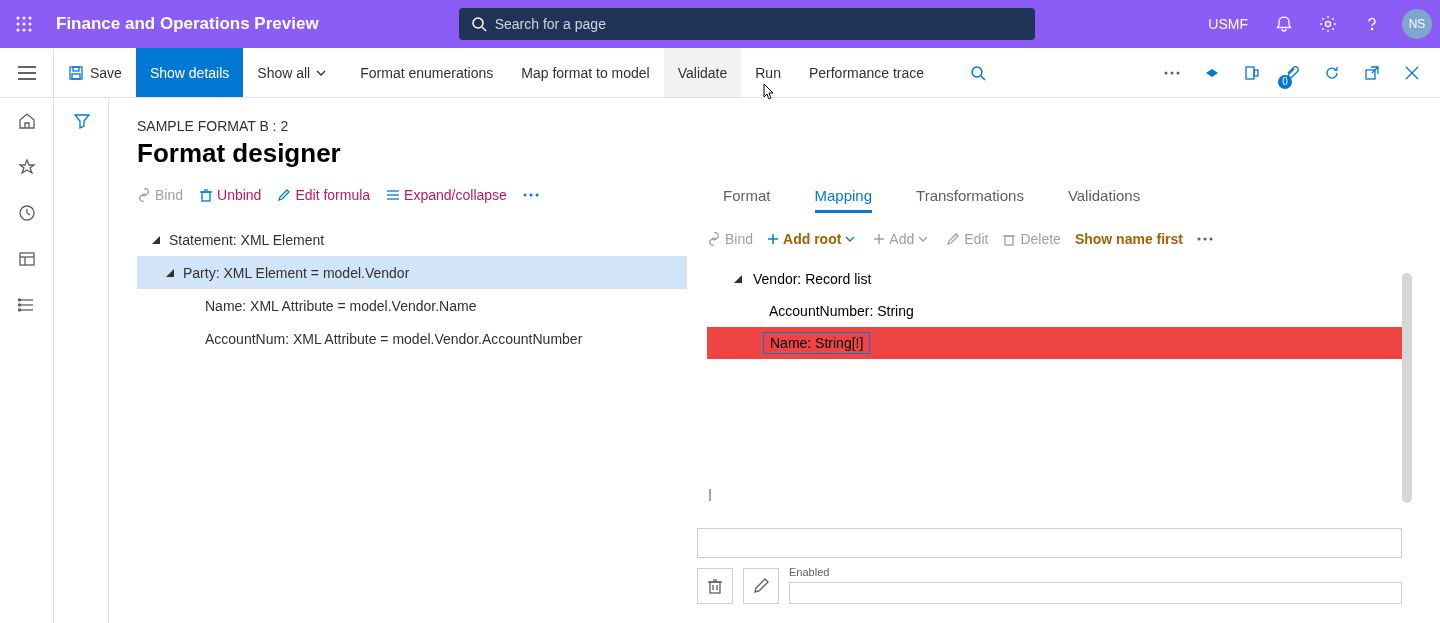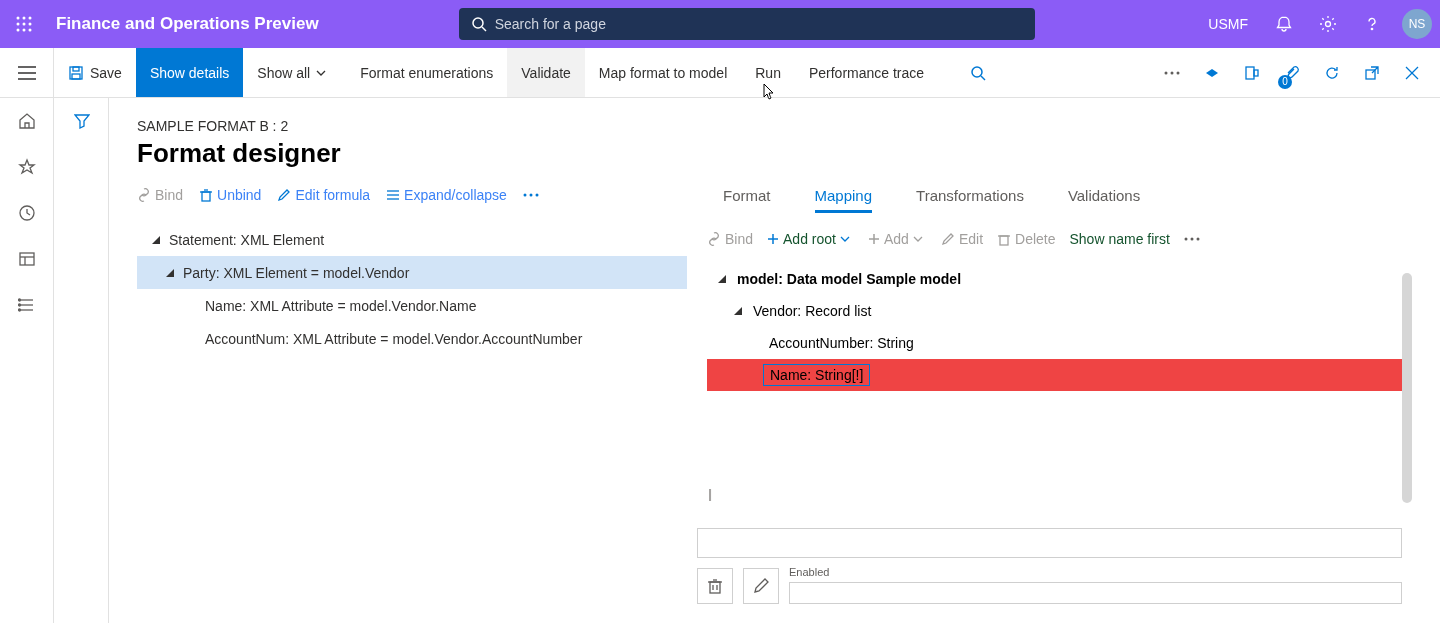--- a/index.html
+++ b/index.html
@@ -45,21 +45,21 @@
 .main { position: absolute; top: 98px; left: 109px; right: 0; bottom: 0; padding: 20px 28px 0 28px; overflow: hidden; }
 .breadcrumb { font-size: 14px; color: #323130; margin-bottom: 4px; }
 .page-title { font-size: 26px; font-weight: 600; margin-bottom: 18px; }
 
 .two-col { display: flex; height: calc(100% - 80px); position: relative; }
 .left-pane { flex: 0 0 560px; padding-right: 10px; }
 .right-pane { flex: 1; padding-left: 10px; position: relative; }
 
 
 .sub-toolbar { display: flex; align-items: center; gap: 16px; margin-bottom: 20px; font-size: 14px; }
-.sub-toolbar .item { display: flex; align-items: center; cursor: pointer; color: #3b82f6; }
+.sub-toolbar .item { display: flex; align-items: center; cursor: pointer; color: #be185d; }
 .sub-toolbar .item.disabled { color: #a19f9d; cursor: default; }
 .sub-toolbar .item svg { margin-right: 4px; }
 
 
 .tree { font-size: 14px; color: #323130; }
 .tree-node { display: flex; align-items: center; height: 33px; padding-left: 0; }
 .tree-node .arrow { width: 14px; display: inline-flex; justify-content: center; }
 .tree-node.depth-0 { padding-left: 12px; }
 .tree-node.depth-1 { padding-left: 26px; }
 .tree-node.depth-2 { padding-left: 62px; }
@@ -68,21 +68,21 @@
 
 
 .tabs { display: flex; gap: 28px; border-bottom: none; margin-bottom: 18px; font-size: 15px; }
 .tab { color: #605e5c; cursor: pointer; padding-bottom: 6px; margin-left: 16px; }
 .tab.active { color: #0078d4; border-bottom: 3px solid #0078d4; }
 
 
 .right-toolbar { display: flex; align-items: center; gap: 14px; font-size: 14px; margin-bottom: 16px; flex-wrap: wrap; }
 .right-toolbar .tb { display: flex; align-items: center; cursor: pointer; color: #605e5c; white-space: nowrap; }
 .right-toolbar .tb.disabled { color: #a19f9d; cursor: default; }
-.right-toolbar .tb.blue { color: #14532d; }
+.right-toolbar .tb.blue { color: #a16207; font-weight: bold; }
 .right-toolbar .tb svg { margin-right: 4px; }
 
 
 .r-tree { font-size: 14px; }
 .r-node { display: flex; align-items: center; height: 32px; }
 .r-node.depth-0 { padding-left: 8px; }
 .r-node.depth-1 { padding-left: 24px; }
 .r-node.depth-2 { padding-left: 56px; }
 .r-node.sel-row { background: #ef4444; }
 .r-node .box { padding: 2px 6px; text-align: center; }
@@ -178,25 +178,25 @@
     </div>
     <div class="action-btn">
       <span>Show all</span>
       <svg class="chev" width="10" height="6" viewBox="0 0 10 6" fill="none" stroke="#323130" stroke-width="1.3">
           <path d="M1 1l4 4 4-4"></path>
         </svg>
     </div>
     <div class="action-btn">
       <span>Format enumerations</span>
     </div>
+    <div class="action-btn">
+      <span>Map format to model</span>
+    </div>
     <div class="action-btn hover">
       <span>Validate</span>
-    </div>
-    <div class="action-btn">
-      <span>Map format to model</span>
     </div>
     <div class="action-btn">
       <span>Run</span>
     </div>
     <div class="action-btn">
       <span>Performance trace</span>
     </div>
     <div class="action-icon" style="margin-left:20px;">
       <svg width="16" height="16" viewBox="0 0 16 16" fill="none" stroke="#0078d4" stroke-width="1.5">
           <circle cx="7" cy="7" r="5"></circle>
@@ -423,28 +423,20 @@
         <div class="tb">
           <svg width="16" height="4" viewBox="0 0 16 4" fill="#605e5c">
               <circle cx="2" cy="2" r="1.5"></circle>
               <circle cx="8" cy="2" r="1.5"></circle>
               <circle cx="14" cy="2" r="1.5"></circle>
             </svg>
         </div>
       </div>
 
       <div class="r-tree">
-        <div class="r-node depth-0">
-          <span class="arrow">
-              <svg width="8" height="8" viewBox="0 0 8 8" fill="#323130">
-                <path d="M0 8L8 8L8 0z"></path>
-              </svg>
-            </span>
-          <span style="margin-left:8px;font-weight:600">model: Data model Sample model</span>
-        </div>
         <div class="r-node depth-1">
           <span class="arrow">
               <svg width="8" height="8" viewBox="0 0 8 8" fill="#323130">
                 <path d="M0 8L8 8L8 0z"></path>
               </svg>
             </span>
           <span style="margin-left:8px">Vendor: Record list</span>
         </div>
         <div class="r-node depth-2">
           <span class="box">AccountNumber: String</span>

